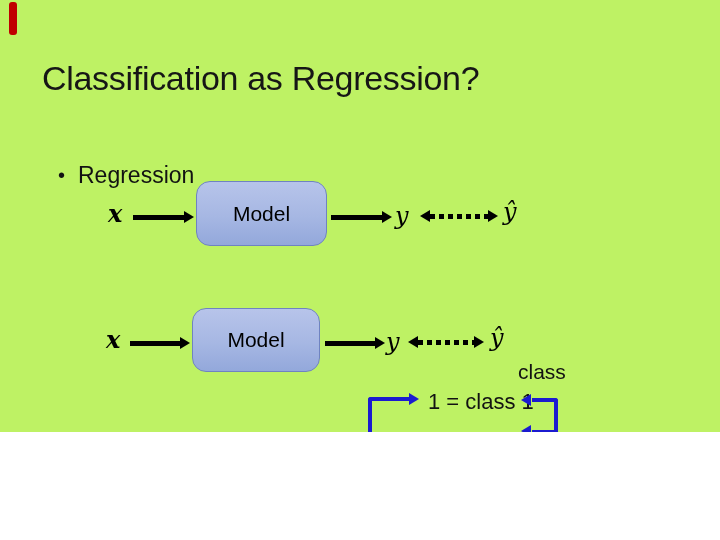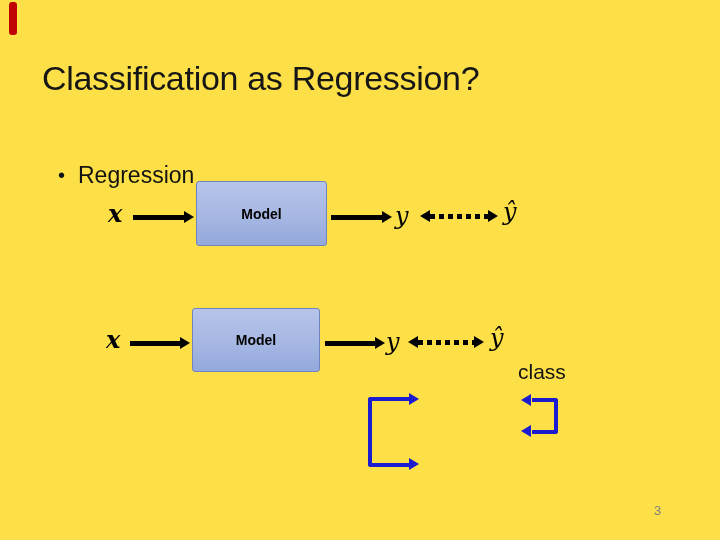--- a/index.html
+++ b/index.html
@@ -1,19 +1,19 @@
 <!DOCTYPE html>
 <html><head>
 <meta charset="utf-8">
 <style>
   html,body{margin:0;padding:0;background:#ffffff;}
   #slide{
     position:relative;
-    width:720px;height:540px;
-    background:#fde047;
+    width:720px;height:432px;
+    background:#bef264;
     overflow:hidden;
     font-family:"Liberation Sans", sans-serif;
     color:#111111;
   }
   .abs{position:absolute;}
 
   
   #accent-bar{
     left:9px;top:2px;width:8px;height:33px;
     background:#c00000;border-radius:3px;
@@ -39,23 +39,23 @@
     font-size:24px;color:#000;
     line-height:1;
   }
   .math.bold{font-weight:700;}
 
   
   .model-box{
     box-sizing:border-box;
     background:linear-gradient(180deg,#b7c4ea 0%,#a6b7e3 55%,#93a8db 100%);
     border:1.6px solid #6f83c1;
-    border-radius:3px;
+    border-radius:14px;
     display:flex;align-items:center;justify-content:center;
-    font-size:14px;color:#000;font-weight:bold;
+    font-size:21px;color:#000;
   }
 
   
   .arrow-right{height:13px;}
   .arrow-right .shaft{
     position:absolute;left:0;top:4px;height:5px;
     background:#000;right:9px;
   }
   .arrow-right .head{
     position:absolute;right:0;top:0;width:0;height:0;
@@ -172,20 +172,21 @@
     <div class="head-r"></div>
   </div>
   <div class="abs math" style="left:490px;top:326px;">ŷ</div>
   <div class="abs" style="left:518px;top:333px;font-size:21px;color:#121212;margin-top:27px;">class</div>
 
 
   <div id="bracket-different" class="abs"></div>
   <div class="abs tri-right" style="left:409px;top:393px;"></div>
   <div class="abs tri-right" style="left:409px;top:458px;"></div>
 
+  <div class="abs label-22" style="left:428px;top:389px;">1 = class 1</div>
 
   <div id="bracket-similar" class="abs"></div>
   <div class="abs tri-left" style="left:521px;top:394px;"></div>
   <div class="abs tri-left" style="left:521px;top:425px;"></div>
 
 
   <div id="page-number" class="abs">3</div>
 
 </div>
 

